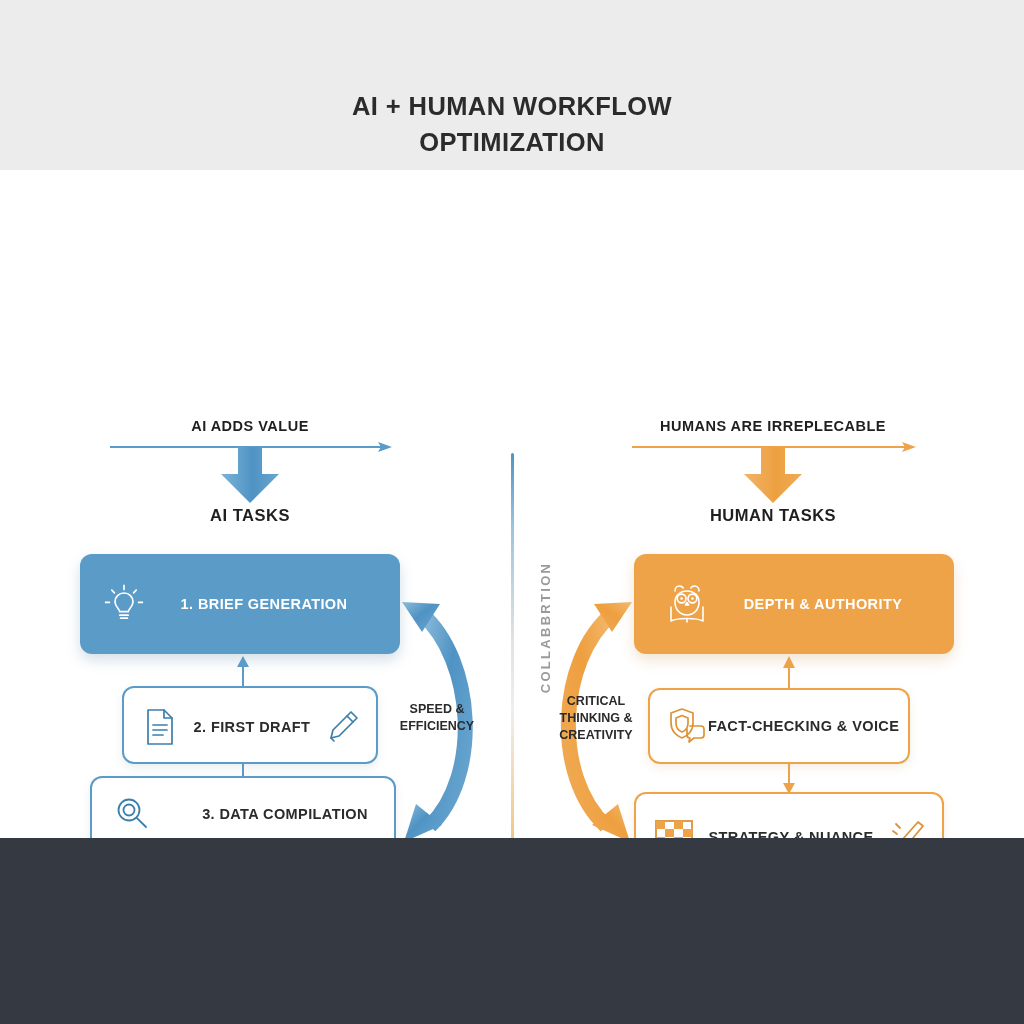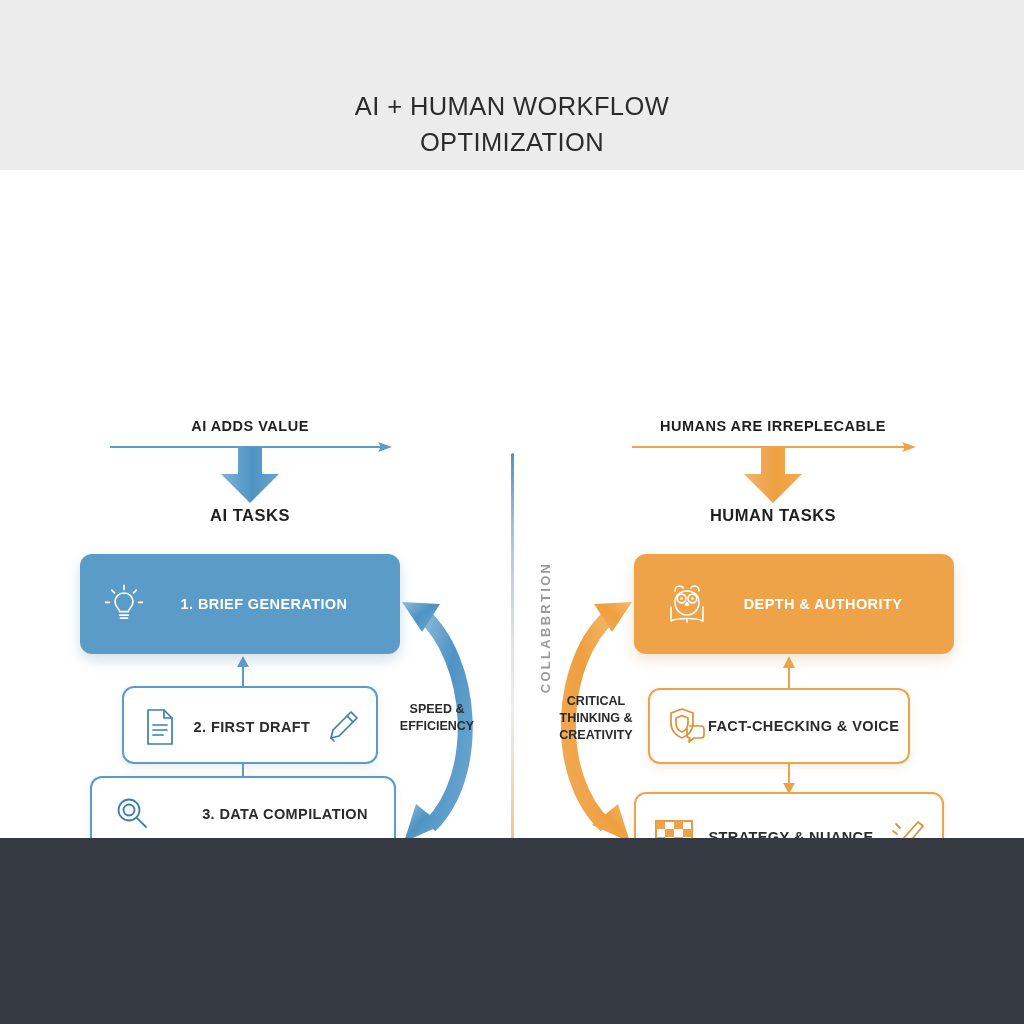--- a/index.html
+++ b/index.html
@@ -39,21 +39,21 @@
     background: #ffffff;
   }
 
   
   .title {
     position: absolute;
     left: 0; top: 88px;
     width: 1024px;
     text-align: center;
     font-size: 25.5px;
-    font-weight: normal;
+    font-weight: bold;
     letter-spacing: 0.4px;
     line-height: 1.42;
     color: #2b2b2b;
   }
   .title .l2 { display: block; }
 
   
   .col-head {
     position: absolute;
     text-align: center;

